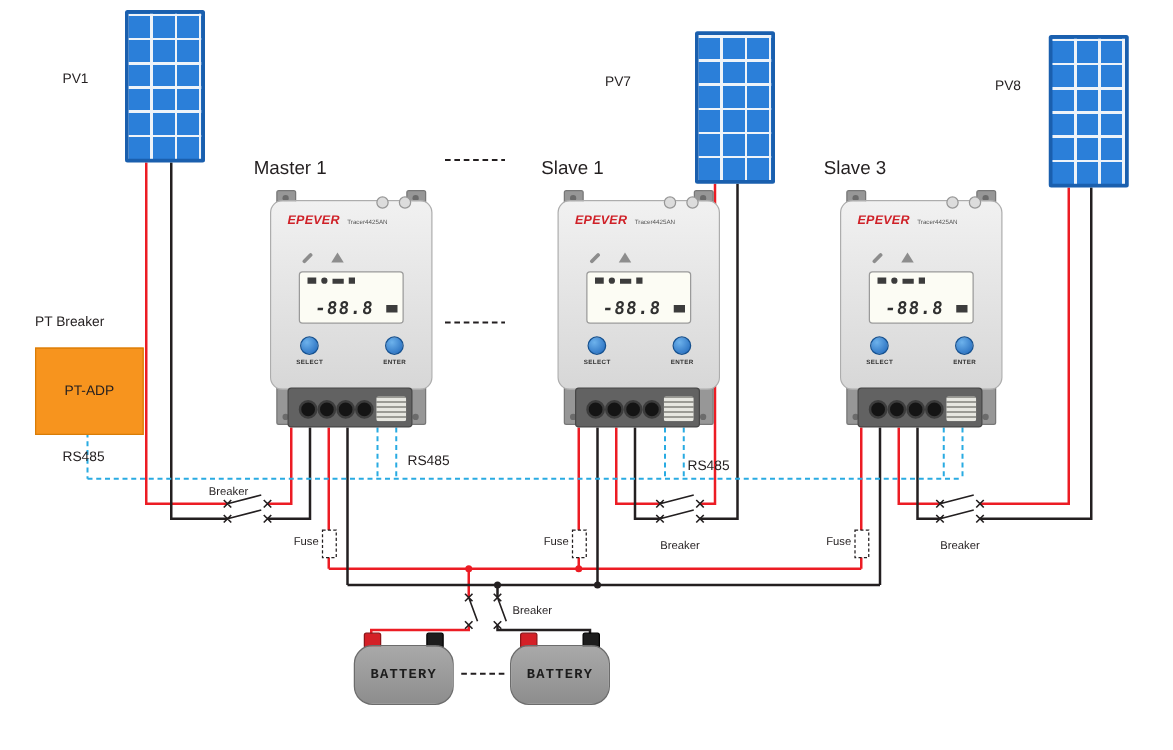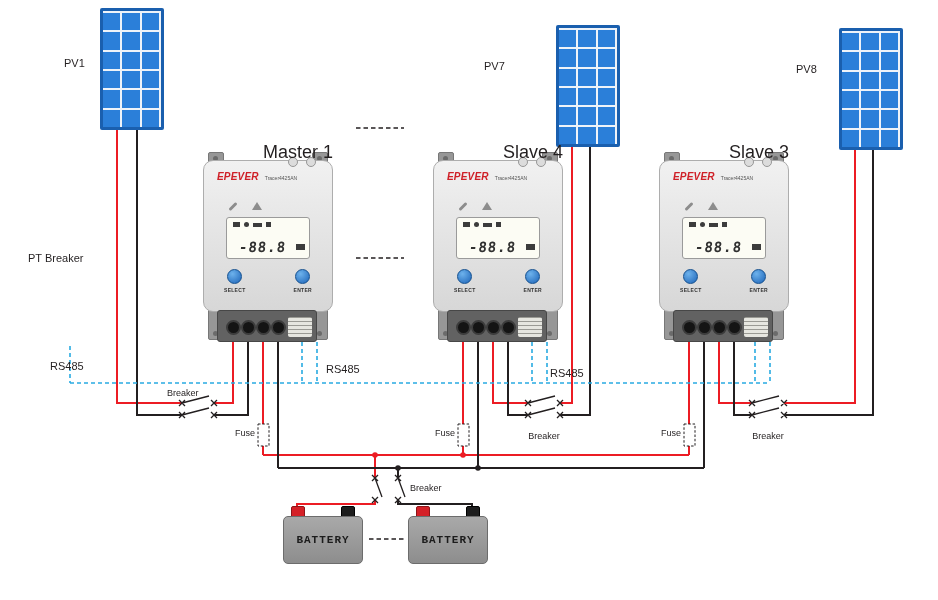--- a/index.html
+++ b/index.html
@@ -14,21 +14,21 @@
 
   
   .pv-panel{position:absolute;z-index:2;width:64px;height:122px;background:#1a5fae;
             padding:3px;box-sizing:border-box;border-radius:2px;}
   .pv-grid{width:100%;height:100%;background-color:#2b7fd9;
     background-image:
       repeating-linear-gradient(0deg,transparent 0 17.3px,#eef3f9 17.3px 19.33px),
       repeating-linear-gradient(90deg,transparent 0 17.3px,#eef3f9 17.3px 19.33px);}
 
   
-  .controller{position:absolute;top:150px;width:130px;height:192px;z-index:2;}
+  .controller{position:absolute;top:150px;width:130px;height:192px;z-index:2;margin-left:13px;}
   .rail{position:absolute;top:2px;width:14px;height:186px;background:#979797;
         border:1px solid #777;border-radius:2px;}
   .rail-l{left:5px;} .rail-r{right:5px;}
   .rail::before,.rail::after{content:"";position:absolute;left:4px;width:5px;height:5px;
         border-radius:50%;background:#6b6b6b;}
   .rail::before{top:3px;} .rail::after{bottom:3px;}
   .ctrl-body{position:absolute;left:0;top:10px;width:128px;height:150px;
         background:linear-gradient(180deg,#f1f1f1,#d7d7d7);
         border:1px solid #adadad;border-radius:10px;}
   .top-knobs{position:absolute;top:-4px;right:16px;display:flex;gap:8px;}
@@ -55,30 +55,30 @@
   .btn-circle{width:13px;height:13px;border-radius:50%;border:1px solid #14508f;
         background:radial-gradient(circle at 35% 30%,#6db2ec,#1d64b8);}
   .btn-label{font-weight:bold;font-size:5px;color:#333;letter-spacing:.3px;}
   .terminal-strip{position:absolute;left:14px;top:160px;width:100px;height:32px;background:#626262;
         border:1px solid #474747;border-radius:3px;box-sizing:border-box;}
   .term{position:absolute;top:9px;width:11px;height:11px;border-radius:50%;background:#141414;
         border:2px solid #3c3c3c;}
   .port-sticker{position:absolute;right:4px;top:6px;width:24px;height:20px;background:#e6e6e0;
         border-radius:2px;
         background-image:repeating-linear-gradient(0deg,transparent 0 3px,#9a9a94 3px 4px);}
-  .ctrl-title{position:absolute;top:142px;width:130px;text-align:right;font-size:18px;z-index:3;}
+  .ctrl-title{position:absolute;top:126px;width:130px;text-align:left;font-size:15px;z-index:3;}
 
   
   .pt-box{position:absolute;left:28px;top:278px;width:85px;height:68px;background:#f7941e;
         border:1px solid #d97c06;display:flex;align-items:center;justify-content:center;
         font-size:11px;z-index:2;}
 
   
   .battery{position:absolute;top:516px;width:78px;height:46px;z-index:2;
-        background:linear-gradient(180deg,#a9a9a9,#8d8d8d);border:1px solid #6c6c6c;border-radius:5px;
+        background:linear-gradient(180deg,#a9a9a9,#8d8d8d);border:1px solid #6c6c6c;border-radius:15px;
         display:flex;align-items:center;justify-content:center;}
   .battery-label{font-family:"Liberation Mono","DejaVu Sans Mono",monospace;font-weight:bold;
         font-size:11px;color:#1c1c1c;letter-spacing:1px;}
   .batt-term{position:absolute;top:506px;width:12px;height:11px;border-radius:2px;z-index:2;}
   .bt-red{background:#d42027;border:1px solid #8d1418;}
   .bt-blk{background:#1d1d1d;border:1px solid #000;}
 
   
   .w-red{stroke:#ec1c24;stroke-width:2;fill:none;}
   .w-blk{stroke:#231f20;stroke-width:2;fill:none;}
@@ -144,26 +144,26 @@
 
   <div class="pv-panel" style="left:100px;top:8px">
     <div class="pv-grid"></div>
   </div>
   <div class="pv-panel" style="left:556px;top:25px">
     <div class="pv-grid"></div>
   </div>
   <div class="pv-panel" style="left:839px;top:28px">
     <div class="pv-grid"></div>
   </div>
-  <div class="lbl f11" style="left:64px;top:57px">PV1</div>
+  <div class="lbl f11" style="left:50px;top:57px">PV1</div>
   <div class="lbl f11" style="left:484px;top:60px">PV7</div>
   <div class="lbl f11" style="left:796px;top:63px">PV8</div>
 
   <div class="ctrl-title" style="left:203px">Master 1</div>
-  <div class="ctrl-title" style="left:433px">Slave 4</div>
+  <div class="ctrl-title" style="left:433px">Slave 1</div>
   <div class="ctrl-title" style="left:659px">Slave 3</div>
 
   <div class="controller" style="left:203px">
     <div class="rail rail-l"></div>
     <div class="rail rail-r"></div>
     <div class="ctrl-body">
       <div class="top-knobs">
           <span></span>
           <span></span>
         </div>
@@ -291,20 +291,23 @@
     <div class="terminal-strip">
       <span class="term" style="left:8px"></span>
       <span class="term" style="left:23px"></span>
       <span class="term" style="left:38px"></span>
       <span class="term" style="left:53px"></span>
       <span class="port-sticker"></span>
     </div>
   </div>
 
   <div class="lbl f11" style="left:28px;top:252px">PT Breaker</div>
+  <div class="pt-box">
+    <span>PT-ADP</span>
+  </div>
 
   <div class="lbl f11" style="left:50px;top:360px">RS485</div>
   <div class="lbl f11" style="left:326px;top:363px">RS485</div>
   <div class="lbl f11" style="left:550px;top:367px">RS485</div>
 
   <div class="lbl f9" style="left:167px;top:388px">Breaker</div>
   <div class="lbl f9 ctr" style="left:522px;top:431px;width:44px">Breaker</div>
   <div class="lbl f9 ctr" style="left:746px;top:431px;width:44px">Breaker</div>
   <div class="lbl f9" style="left:410px;top:483px">Breaker</div>
   <div class="lbl f9 ra" style="left:217px;top:428px;width:38px">Fuse</div>

